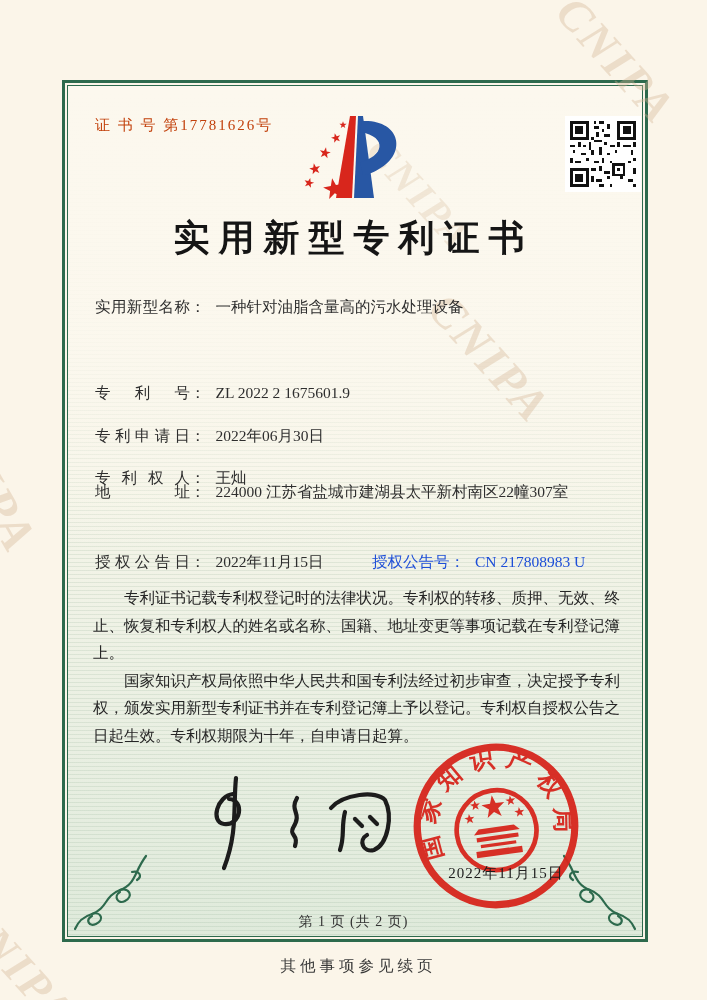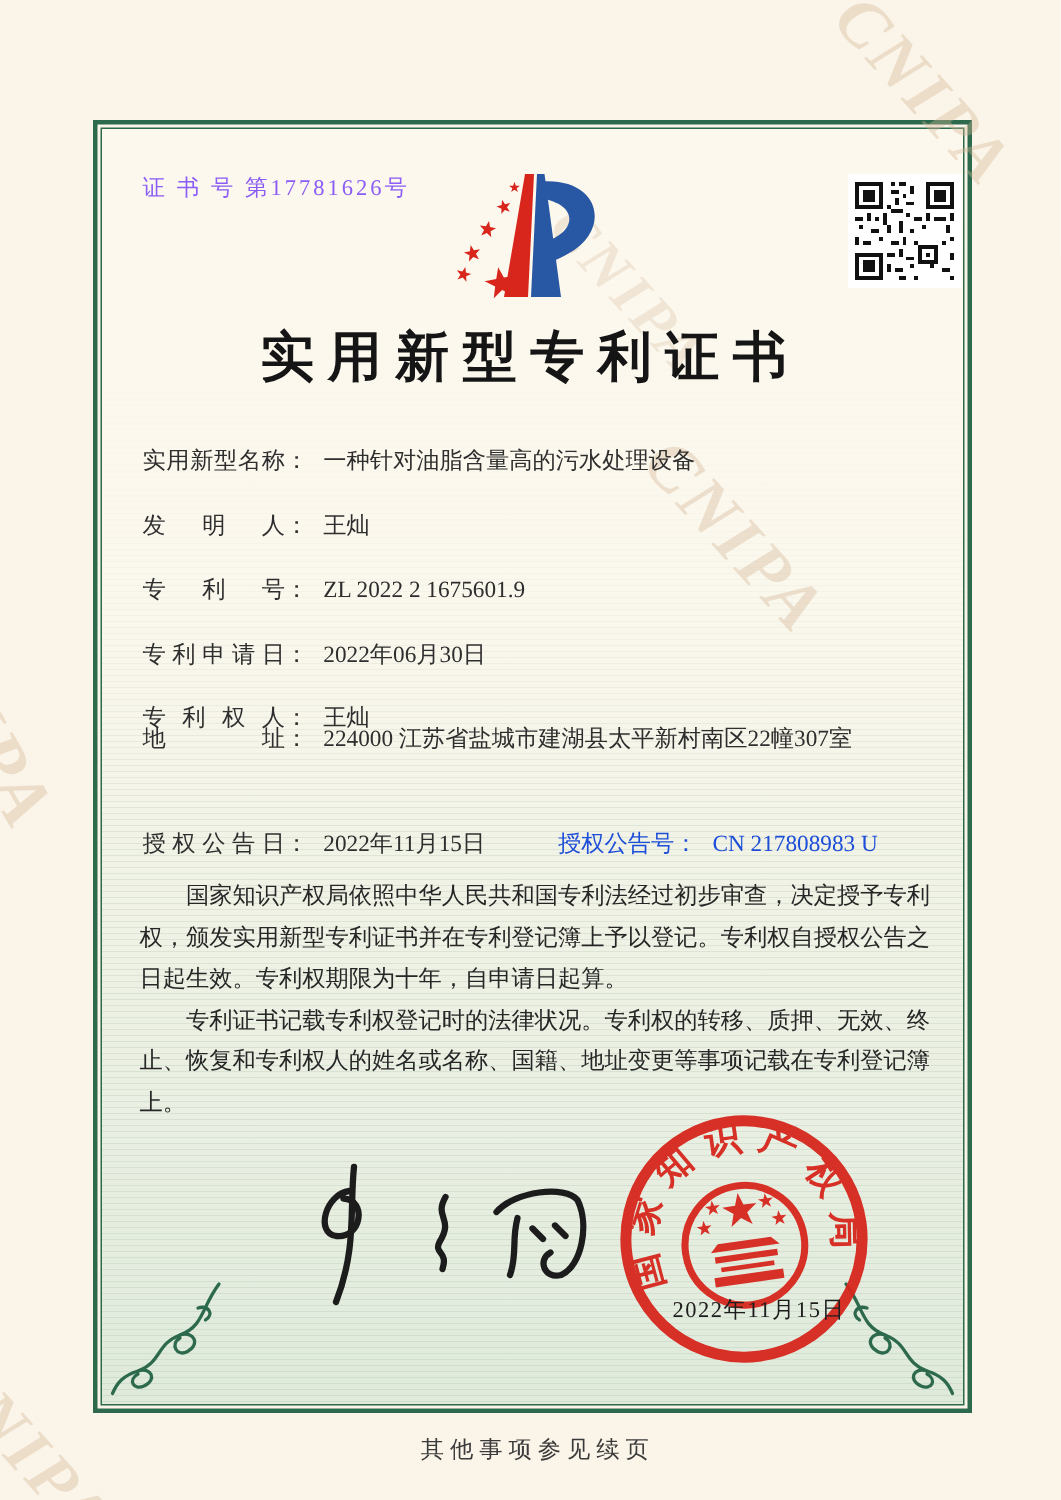--- a/index.html
+++ b/index.html
@@ -25,21 +25,21 @@
     position:absolute;inset:2px;border:1px solid #2d6a4d;
     background:
       linear-gradient(180deg, rgba(252,248,238,1) 0%, rgba(252,248,238,0.85) 30%, rgba(252,248,238,0) 55%),
       repeating-linear-gradient(180deg, rgba(108,148,116,0.14) 0 1px, rgba(0,0,0,0) 1px 4px),
       linear-gradient(180deg,#fcf8ee 0%,#f6f5e9 45%,#e9efe2 78%,#dfeadb 100%);
   }
   .corner{position:absolute;z-index:2;}
   
   .content{position:absolute;inset:0;z-index:3;}
   .abs{position:absolute;}
-  .cert-no{left:95px;top:116px;font-size:15px;letter-spacing:2px;color:#8b5cf6;}
+  .cert-no{left:95px;top:116px;font-size:15px;letter-spacing:2px;color:#c2410c;}
   .title{left:0;top:214px;width:100%;text-align:center;font-size:36px;font-weight:700;
          letter-spacing:9px;color:#151515;}
   .field-row{left:95px;font-size:15.5px;white-space:nowrap;color:#2e2e2e;}
   .lbl{display:inline-block;width:95px;text-align:justify;text-align-last:justify;vertical-align:top;}
   .val{margin-left:10px;}
   .grant-no{left:372px;font-size:15.5px;white-space:nowrap;color:#1d4ed8;}
   .paras{left:93px;top:584px;width:527px;}
   .paras p{margin:0;font-size:15.5px;line-height:1.78;text-align:justify;text-indent:2em;color:#262626;}
   .signer{left:96px;top:800px;font-family:"Liberation Sans","DejaVu Sans",sans-serif;
           font-size:17px;letter-spacing:3px;color:#222;line-height:2.1;}
@@ -123,45 +123,42 @@
         <path d="M11,2h1v1h-1z M13,2h2v1h-2z M16,3h1v2h-1z M11,4h2v1h-2z M14,5h1v1h-1z M12,6h1v2h-1z M15,7h2v1h-2z M10,8h1v1h-1z M2,11h2v1h-2z M5,10h1v2h-1z M7,11h1v1h-1z M9,10h1v3h-1z M11,9h3v1h-3z M15,10h1v1h-1z M17,11h2v1h-2z M20,10h1v2h-1z M22,11h3v1h-3z M26,10h1v2h-1z M3,13h1v1h-1z M6,14h2v1h-2z M10,13h1v2h-1z M13,12h1v3h-1z M16,14h1v1h-1z M19,13h1v1h-1z M25,13h1v2h-1z M2,16h1v2h-1z M4,17h2v1h-2z M8,16h1v1h-1z M11,17h2v1h-2z M14,16h1v2h-1z M17,17h1v1h-1z M24,17h1v1h-1z M26,16h1v1h-1z M10,20h2v1h-2z M13,19h1v2h-1z M15,21h2v1h-2z M26,20h1v2h-1z M10,23h1v2h-1z M12,24h2v1h-2z M16,23h1v1h-1z M21,23h1v1h-1z M24,24h2v1h-2z M26,26h1v1h-1z M13,26h2v1h-2z M17,26h1v1h-1z"></path>
         <path d="M18,18h5v1h-5z M18,22h5v1h-5z M18,19h1v3h-1z M22,19h1v3h-1z M20,20h1v1h-1z"></path>
       </g>
     </svg>
 
     <div class="abs title">实用新型专利证书</div>
 
     <div class="abs field-row" style="top:297px;">
       <span class="lbl">实用新型名称</span><span>：</span><span class="val">一种针对油脂含量高的污水处理设备</span>
     </div>
-    <div class="abs field-row" style="top:340px;">
-      <span class="lbl">发明人</span><span>：</span><span class="val">王灿</span>
-    </div>
     <div class="abs field-row" style="top:383px;">
       <span class="lbl">专利号</span><span>：</span><span class="val">ZL 2022 2 1675601.9</span>
     </div>
     <div class="abs field-row" style="top:426px;">
       <span class="lbl">专利申请日</span><span>：</span><span class="val">2022年06月30日</span>
     </div>
     <div class="abs field-row" style="top:468px;">
       <span class="lbl">专利权人</span><span>：</span><span class="val">王灿</span>
     </div>
     <div class="abs field-row" style="top:482px;">
       <span class="lbl">地址</span><span>：</span><span class="val">224000 江苏省盐城市建湖县太平新村南区22幢307室</span>
     </div>
     <div class="abs field-row" style="top:552px;">
       <span class="lbl">授权公告日</span><span>：</span><span class="val">2022年11月15日</span>
     </div>
     <div class="abs grant-no" style="top:552px;">
       <span>授权公告号</span><span>：</span><span class="val">CN 217808983 U</span>
     </div>
 
     <div class="abs paras">
+      <p>专利证书记载专利权登记时的法律状况。专利权的转移、质押、无效、终止、恢复和专利权人的姓名或名称、国籍、地址变更等事项记载在专利登记簿上。</p>
       <p>国家知识产权局依照中华人民共和国专利法经过初步审查，决定授予专利权，颁发实用新型专利证书并在专利登记簿上予以登记。专利权自授权公告之日起生效。专利权期限为十年，自申请日起算。</p>
-      <p>专利证书记载专利权登记时的法律状况。专利权的转移、质押、无效、终止、恢复和专利权人的姓名或名称、国籍、地址变更等事项记载在专利登记簿上。</p>
     </div>
 
 
     <svg class="abs sig-svg" width="210" height="100" viewBox="0 0 210 100">
       <g stroke="#1c1c1c" stroke-width="4.2" fill="none" stroke-linecap="round" stroke-linejoin="round">
         <path d="M38,22 C22,24 15,50 29,52 C46,54 50,28 34,27"></path>
         <path d="M41,6 C38,34 43,60 29,96"></path>
         <path d="M102,26 C94,40 108,40 98,56 C94,64 104,62 100,74"></path>
         <path d="M136,36 C148,22 182,18 190,28 C198,44 193,72 179,78 C168,81 163,68 172,63"></path>
         <path d="M150,40 C146,55 150,64 145,78"></path>
@@ -188,17 +185,18 @@
           <use href="#star" transform="translate(104,70) scale(0.5)"></use>
           <path d="M58,86 L102,86 L97,81 L63,81 Z"></path>
           <rect x="60" y="89" width="40" height="4"></rect>
           <rect x="63" y="96" width="34" height="3"></rect>
           <rect x="58" y="102" width="44" height="6"></rect>
         </g>
       </svg>
     </div>
     <div class="abs seal-date">2022年11月15日</div>
 
+    <div class="abs page-info">第 1 页 (共 2 页)</div>
 
     <div class="abs footer-note">其他事项参见续页</div>
 
   </div>
 </div>
 
 </body></html>

